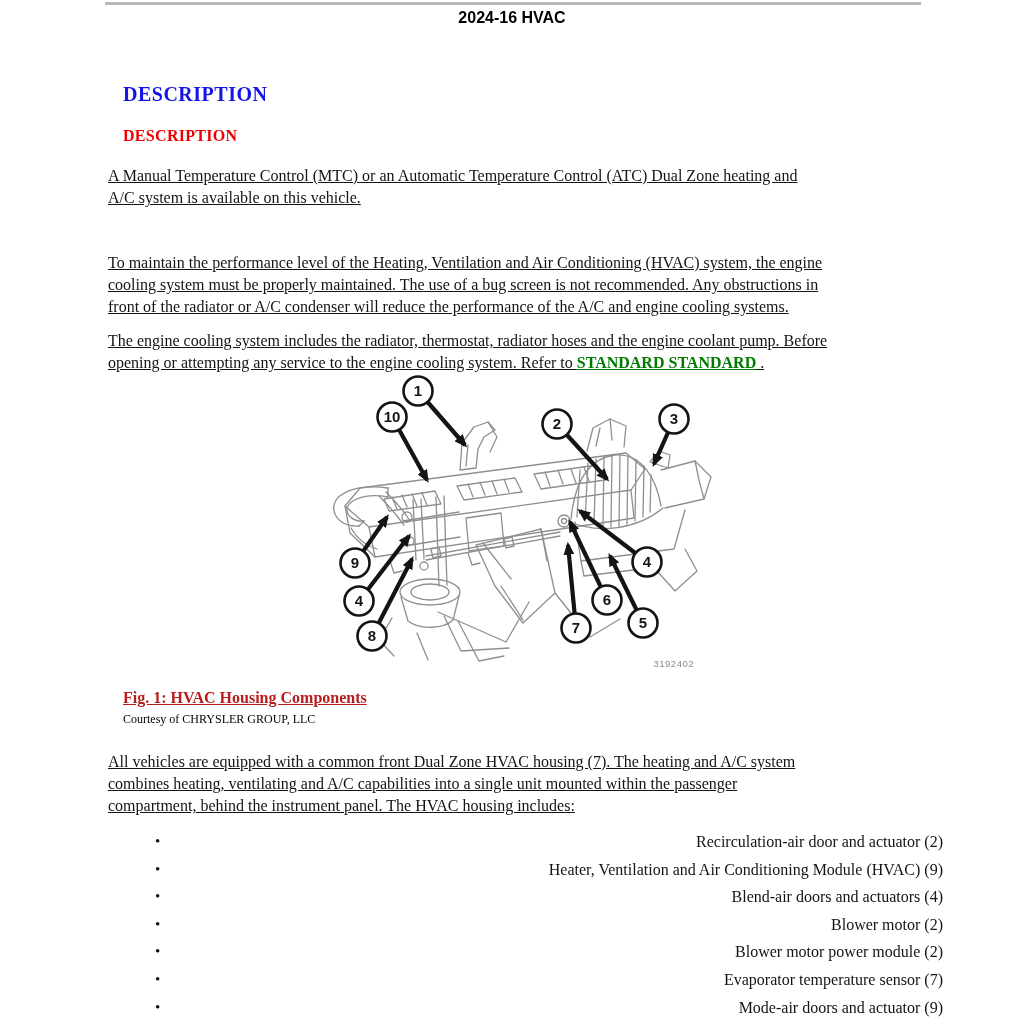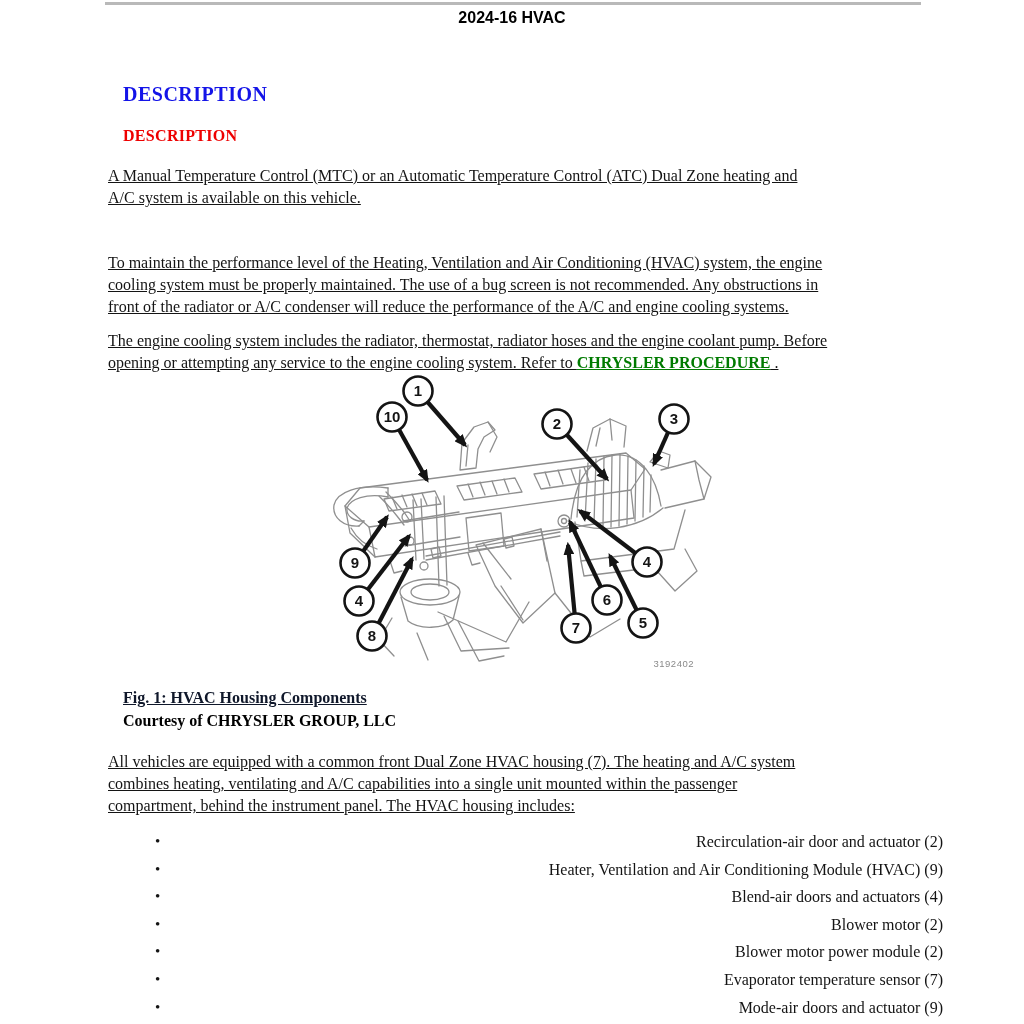--- a/index.html
+++ b/index.html
@@ -19,22 +19,22 @@
   .doc-subtitle{top:43px;}
   .h-blue{left:123px;top:83px;font-size:20px;font-weight:bold;color:#1414e8;letter-spacing:.5px;}
   .h-red{left:123px;top:127px;font-size:16px;font-weight:bold;color:#ee0000;letter-spacing:.3px;}
   .para{left:108px;width:812px;font-size:16px;line-height:22px;white-space:pre-line;color:#141414;text-decoration:underline;}
   .p1{top:165px;}
   .p2{top:227px;margin-top:25px;}
   .p3{top:310px;margin-top:20px;}
   .p4{top:751px;}
   .green-link{color:#007b00;font-weight:bold;text-decoration:underline;cursor:pointer;}
   .fig-svg{left:318px;top:370px;}
-  .figcaption{left:123px;top:689px;font-size:16px;font-weight:bold;color:#0f172a;text-decoration:underline;cursor:pointer;}
-  .courtesy{left:123px;top:712px;font-size:16px;font-weight:bold;color:#000000;}
+  .figcaption{left:123px;top:689px;font-size:16px;font-weight:bold;color:#b91c1c;text-decoration:underline;cursor:pointer;}
+  .courtesy{left:123px;top:712px;font-size:12px;font-weight:normal;color:#000000;}
   .bullets{left:123px;top:831px;width:820px;margin:0;padding:0;list-style:none;font-size:16px;text-align:right;}
   .bullets li{position:relative;padding-left:47px;margin-bottom:6px;line-height:21.6px;}
   .bullets li::before{content:"\2022";position:absolute;left:32px;top:0;font-size:15px;}
   .art{stroke:#8f8f8f;fill:none;stroke-width:1.3;stroke-linejoin:round;stroke-linecap:round;}
   .callout-arrow{stroke:#141414;stroke-width:4.2;}
   .callout-circle{fill:#ffffff;stroke:#141414;stroke-width:2.6;}
   .callout-num{
     font-family:"Liberation Sans", sans-serif;font-weight:bold;font-size:15px;
     fill:#141414;text-anchor:middle;
   }
@@ -55,21 +55,21 @@
   <div class="abs h-blue">DESCRIPTION</div>
   <div class="abs h-red">DESCRIPTION</div>
 
   <div class="abs para p1">A Manual Temperature Control (MTC) or an Automatic Temperature Control (ATC) Dual Zone heating and
 A/C system is available on this vehicle.</div>
   <div class="abs para p2">To maintain the performance level of the Heating, Ventilation and Air Conditioning (HVAC) system, the engine
 cooling system must be properly maintained. The use of a bug screen is not recommended. Any obstructions in
 front of the radiator or A/C condenser will reduce the performance of the A/C and engine cooling systems.</div>
 
   <div class="abs para p3"><span>The engine cooling system includes the radiator, thermostat, radiator hoses and the engine coolant pump. Before
-opening or attempting any service to the engine cooling system. Refer to </span><a class="green-link">CHRYSLER PROCEDURE</a><span> .</span></div>
+opening or attempting any service to the engine cooling system. Refer to </span><a class="green-link">STANDARD STANDARD</a><span> .</span></div>
 
   <svg class="abs fig-svg" width="404" height="310" viewBox="320 370 404 310">
     <defs>
       <marker id="ah" viewBox="0 0 12 10" refX="9" refY="5" markerWidth="13" markerHeight="11" orient="auto" markerUnits="userSpaceOnUse">
         <path d="M0,0 L12,5 L0,10 Z" fill="#141414"></path>
       </marker>
     </defs>
 
     <g class="art">
 

